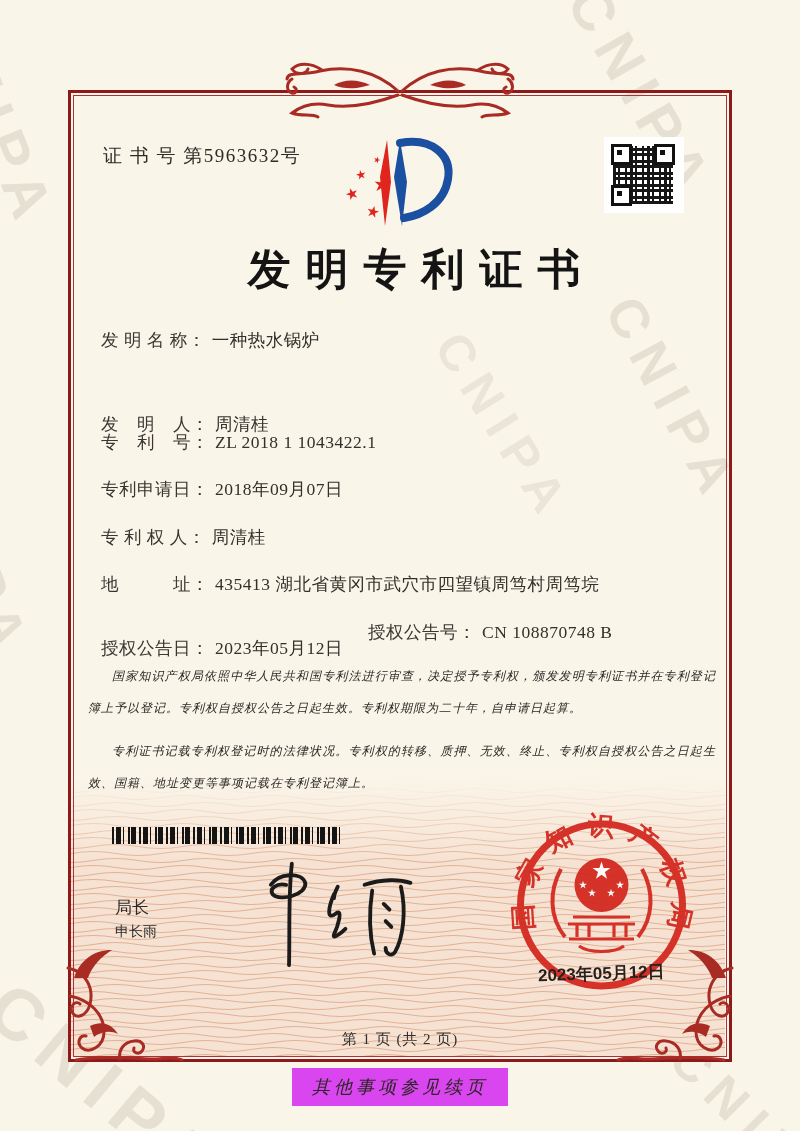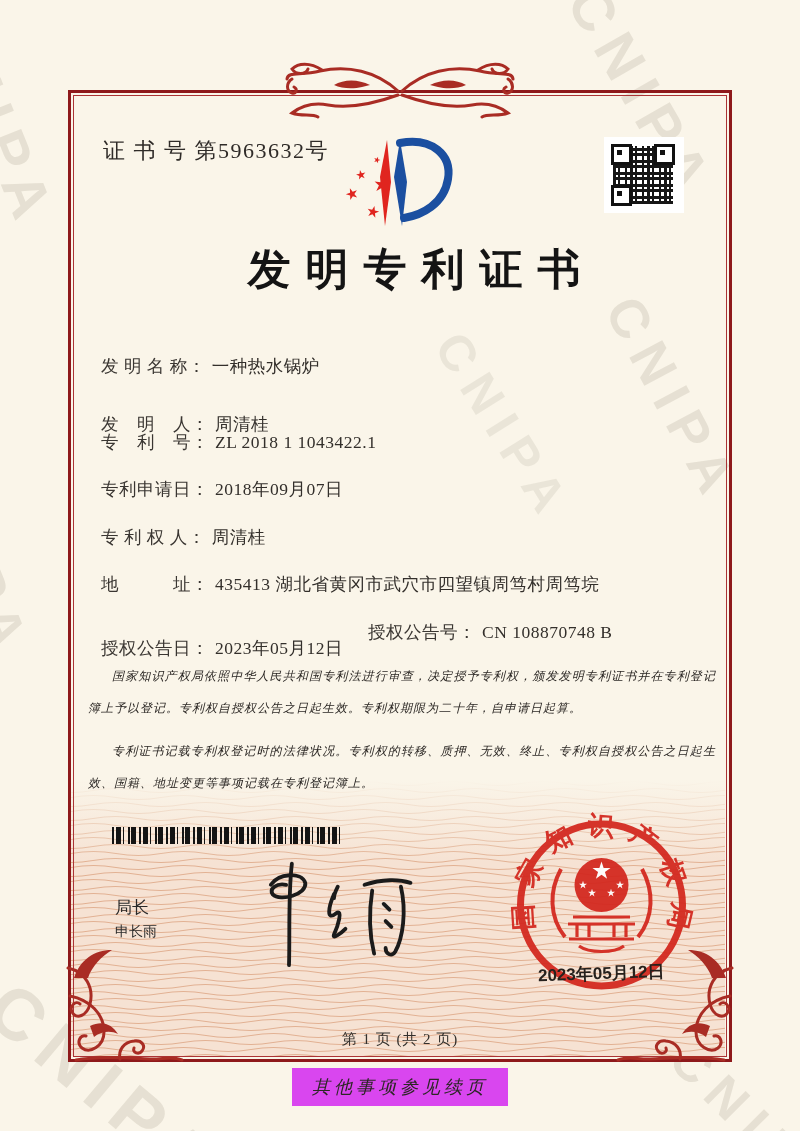--- a/index.html
+++ b/index.html
@@ -27,42 +27,42 @@
   .guilloche{left:71px;top:780px;z-index:1;}
   .frame{
     left:68px;top:90px;width:658px;height:966px;z-index:2;
     border:3.5px solid #8e191b;
   }
   .frame::before{
     content:"";position:absolute;inset:2px;border:1.5px solid #ab3335;
   }
   .flourish{z-index:3;}
   
-  .cert-no{left:103px;top:136px;font-size:22px;color:#2f2b28;letter-spacing:1.5px;z-index:4;}
+  .cert-no{left:103px;top:143px;font-size:19px;color:#2f2b28;letter-spacing:1.5px;z-index:4;}
   .logo{left:330px;top:127px;z-index:4;}
   .qr-pad{left:604px;top:137px;width:80px;height:76px;background:#fff;z-index:4;}
   .qr{
     position:absolute;left:9px;top:9px;width:60px;height:58px;
     background-image:
       repeating-linear-gradient(90deg,#161616 0 3px,transparent 3px 5px,#161616 5px 7px,transparent 7px 12px,#161616 12px 14px,transparent 14px 17px),
       repeating-linear-gradient(0deg,#161616 0 3px,#ffffff 3px 5px,#161616 5px 8px,#ffffff 8px 12px);
   }
   .finder{position:absolute;width:15px;height:15px;border:3px solid #111;background:#fff;}
   .finder::after{content:"";position:absolute;left:3px;top:3px;width:5px;height:5px;background:#111;}
   .f-tl{left:-2px;top:-2px;}
   .f-tr{right:-2px;top:-2px;}
   .f-bl{left:-2px;bottom:-2px;}
   .doc-title{
     left:0;top:241px;width:800px;text-align:center;z-index:4;
     font-size:43px;font-weight:bold;color:#141414;letter-spacing:15px;text-indent:15px;padding-left:14px;
   }
   
   .row{position:absolute;left:101px;font-size:17.5px;color:#3a3632;letter-spacing:0.5px;z-index:4;white-space:nowrap;}
   .row .val{margin-left:6px;color:#332f2b;}
-  .r1{top:354px;} .r2{top:393px;margin-top:19px;} .r3{top:430px;} .r4{top:477px;}
+  .r1{top:328px;} .r2{top:393px;margin-top:19px;} .r3{top:430px;} .r4{top:477px;}
   .r5{top:525px;} .r6{top:572px;} .r7{top:636px;} .r7b{left:368px;top:620px;}
   
   .para{
     position:absolute;left:88px;width:628px;z-index:4;
     font-size:12px;line-height:32px;color:#2b2724;
     font-style:italic;letter-spacing:1px;text-indent:2em;text-align:justify;
   }
   .p1{top:660px;} .p2{top:735px;}
   
   .barcode{

